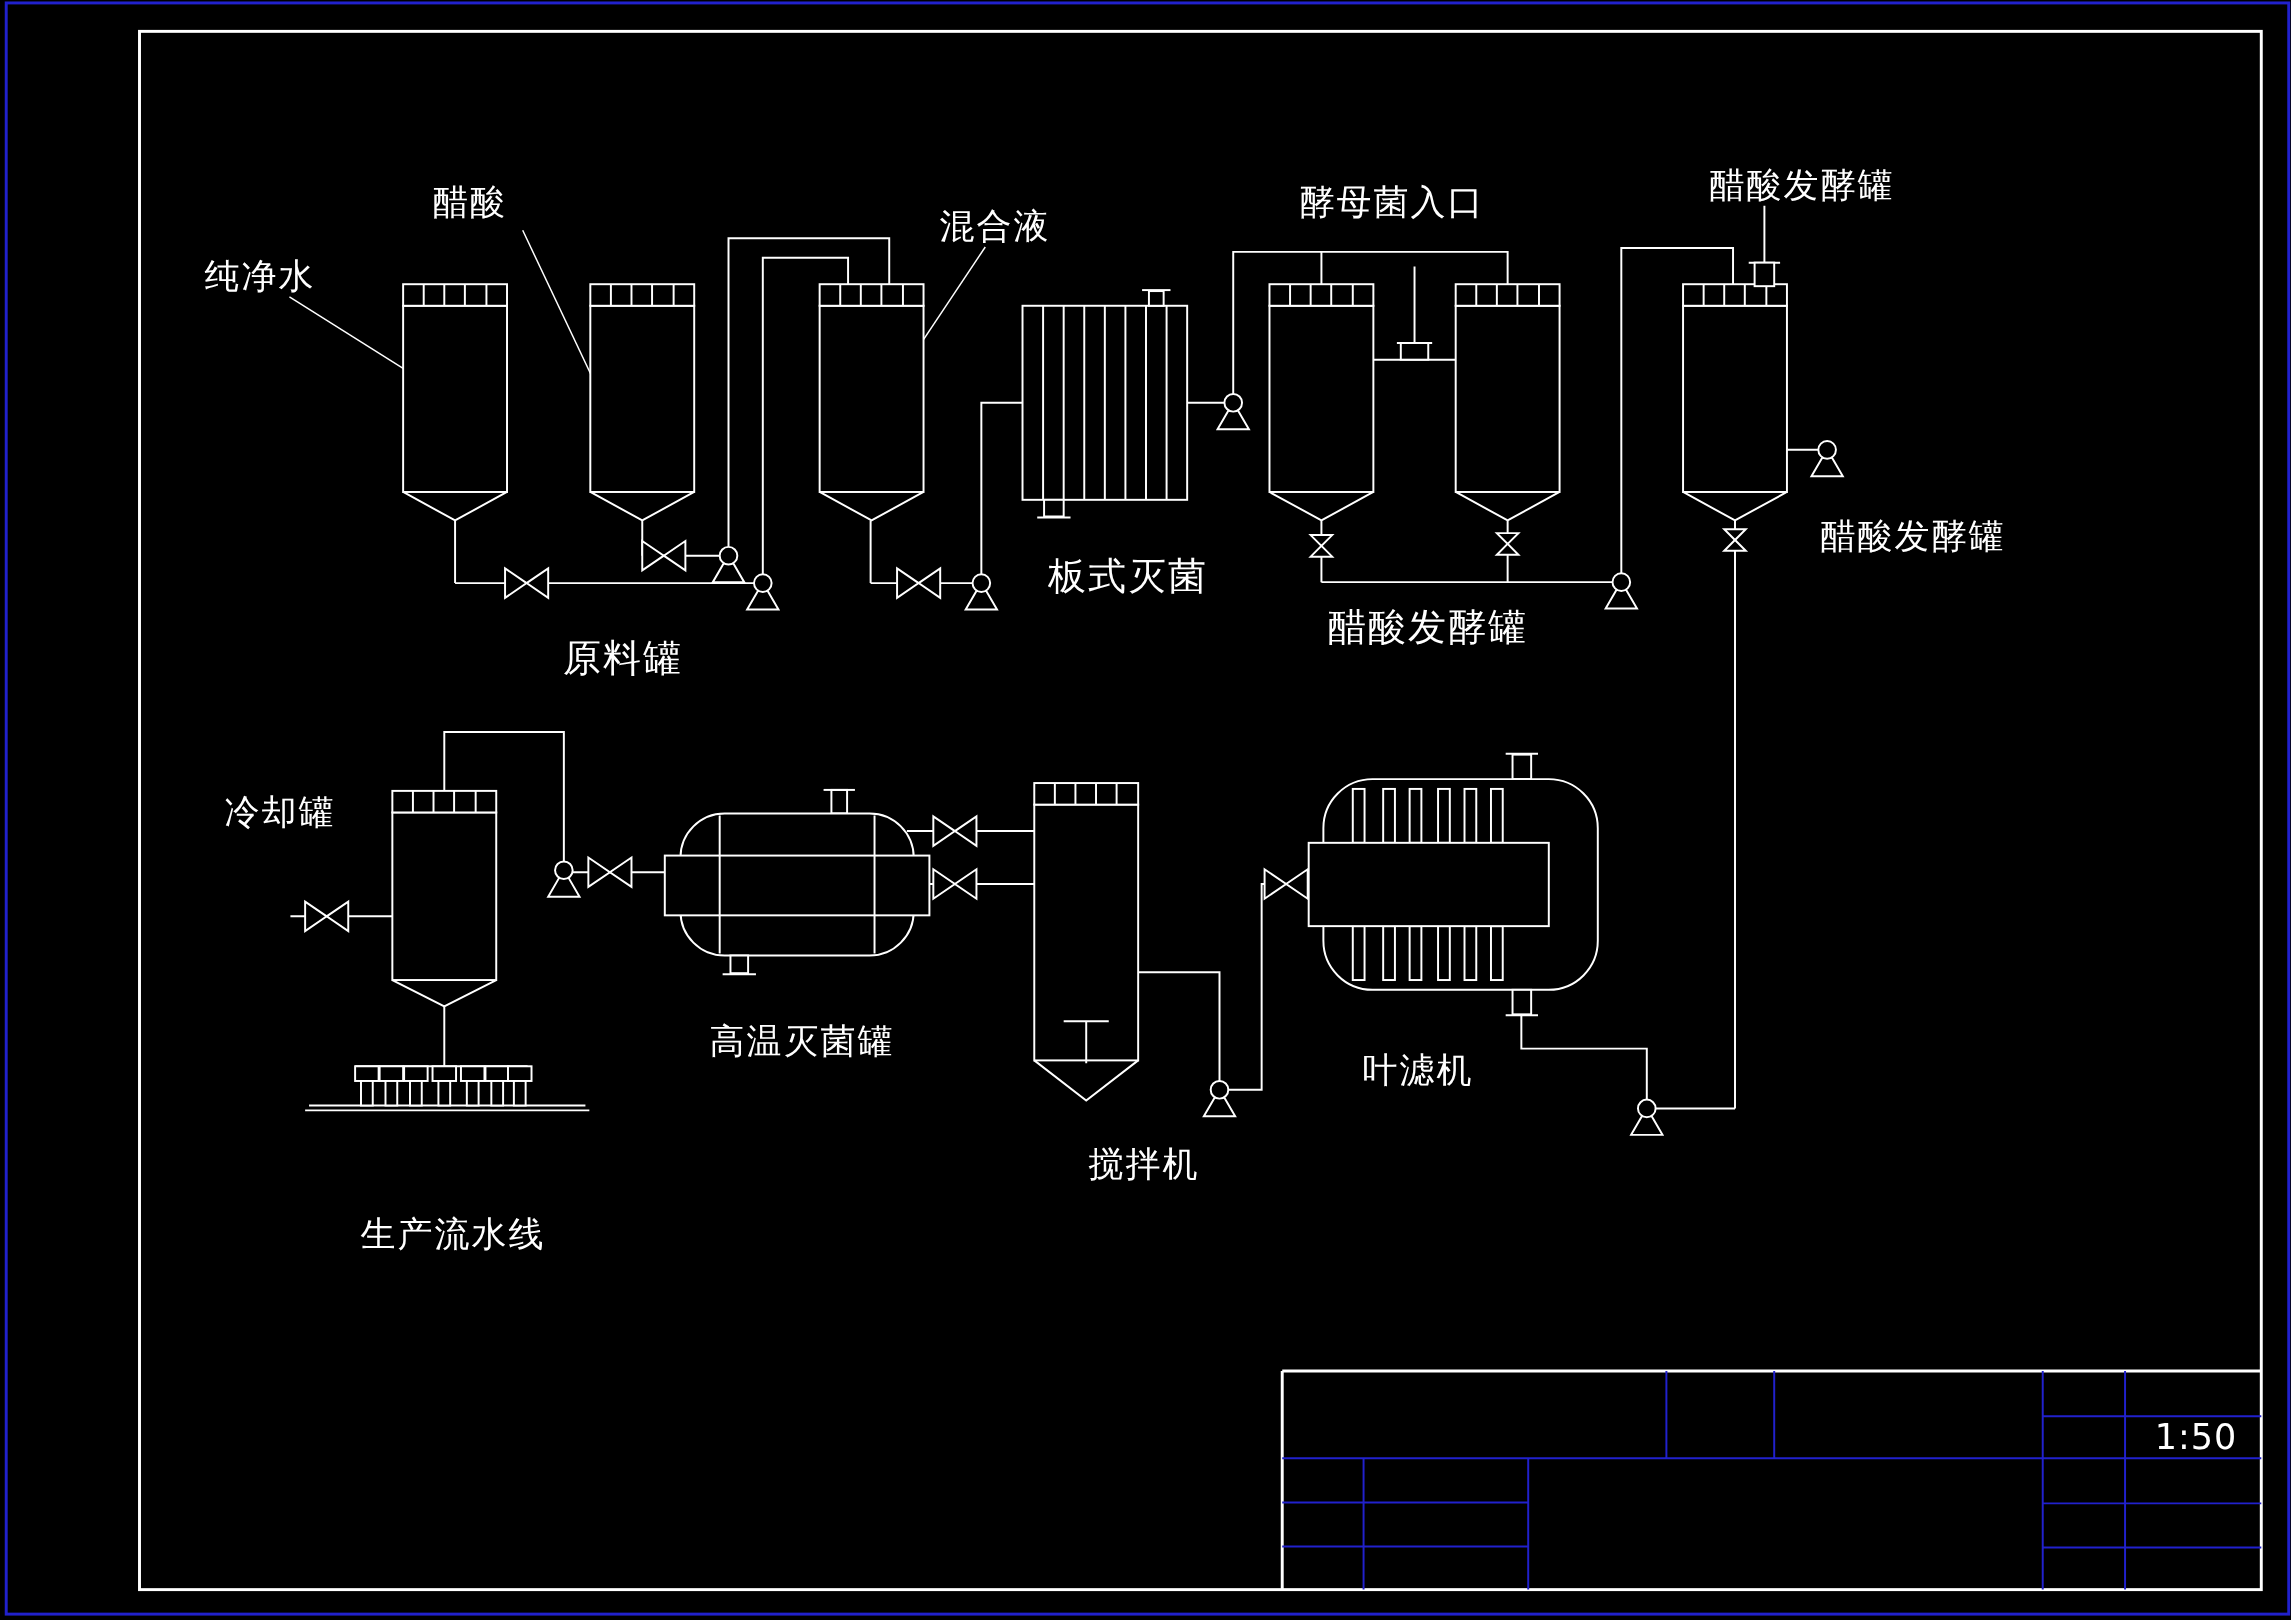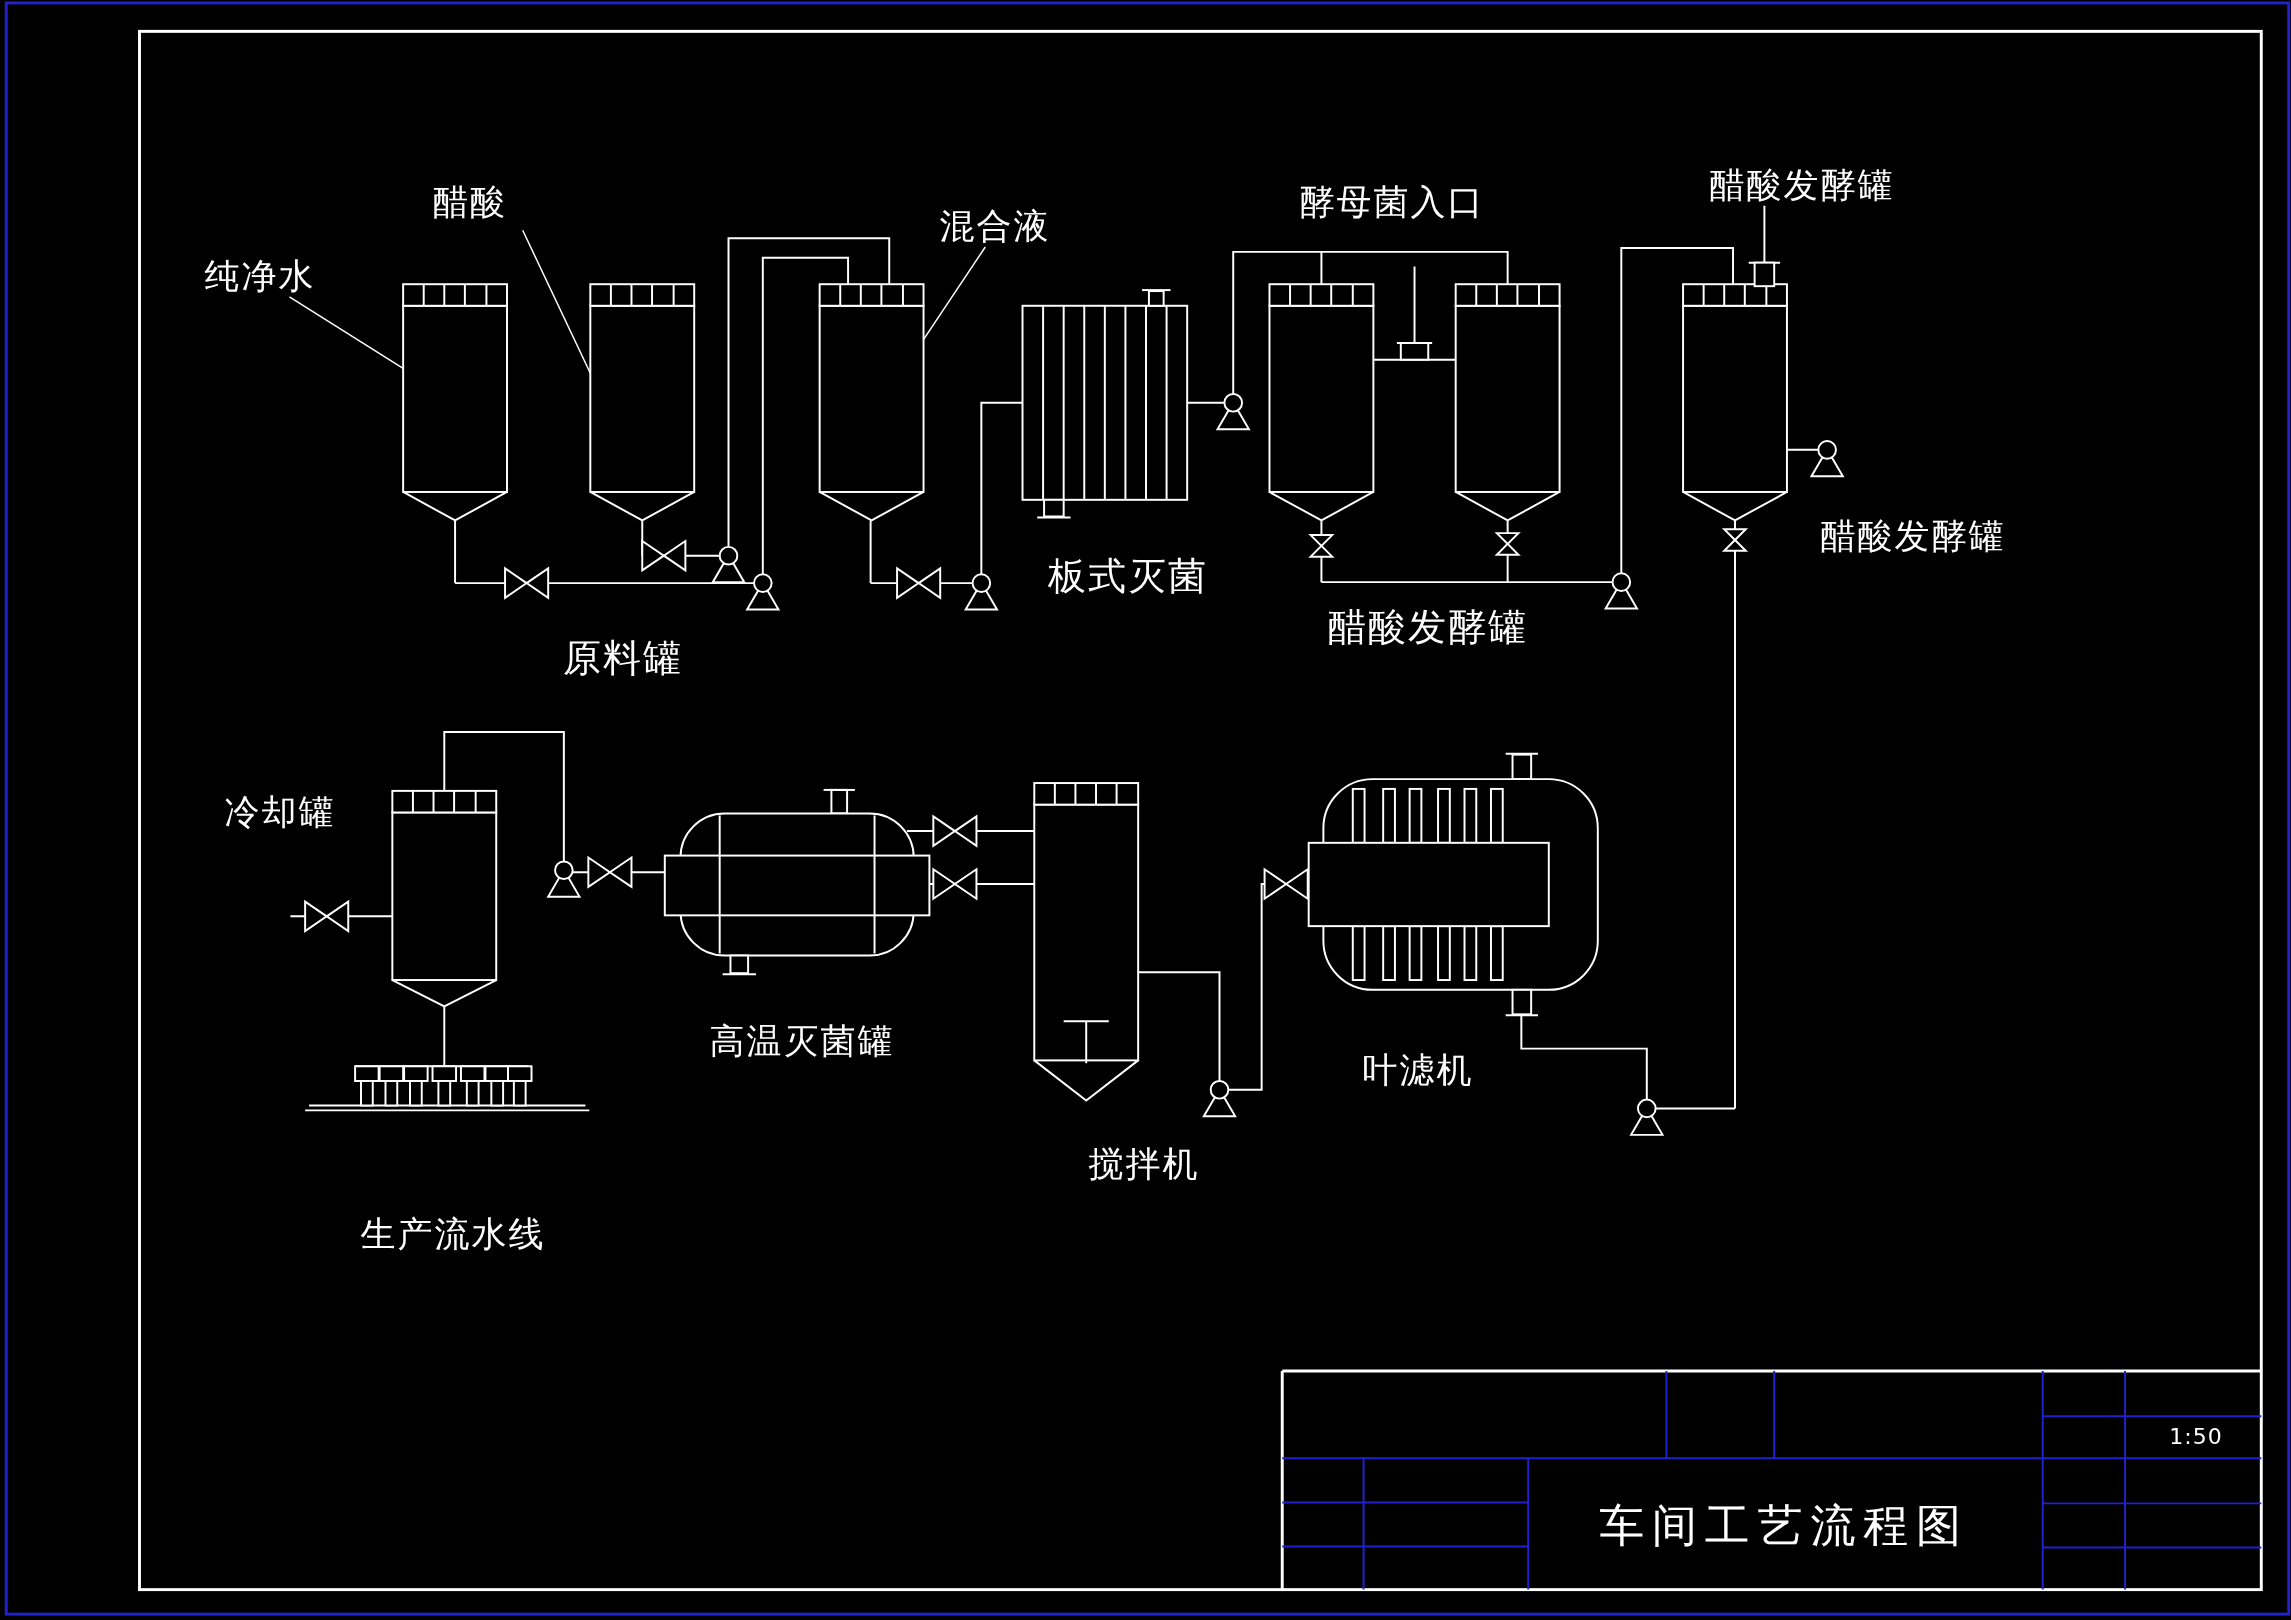--- a/index.html
+++ b/index.html
@@ -4,21 +4,21 @@
 <style>
   html,body{margin:0;padding:0;background:#000;}
   #sheet{position:relative;width:2292px;height:1620px;background:#000;overflow:hidden;
          font-family:"DejaVu Sans","Liberation Sans",sans-serif;}
   #linework{position:absolute;left:0;top:0;}
   .lbl{position:absolute;color:#fff;white-space:nowrap;transform:translate(-50%,-50%);
        letter-spacing:2px;line-height:1;}
   .s36{font-size:35px;}
   .s30{font-size:38px;}
   .s46{font-size:45px;letter-spacing:7.8px;}
-  .s28{font-size:22px;letter-spacing:1px;}
+  .s28{font-size:35px;letter-spacing:1px;}
 </style>
 </head>
 <body>
 
 <div id="sheet">
 
 <svg id="linework" width="2292" height="1620" viewBox="0 0 2338 1653">
   <defs>
     <g id="pump" stroke="#fff" stroke-width="2" fill="#000">
       <polygon points="-16,27 16,27 5,8 -5,8"></polygon>
@@ -231,16 +231,15 @@
   <div class="lbl s36" style="left:1802px;top:185px">醋酸发酵罐</div>
   <div class="lbl s36" style="left:1913px;top:536px">醋酸发酵罐</div>
   <div class="lbl s30" style="left:1428px;top:627px">醋酸发酵罐</div>
   <div class="lbl s30" style="left:623px;top:658px">原料罐</div>
   <div class="lbl s30" style="left:1128px;top:576px">板式灭菌</div>
   <div class="lbl s36" style="left:280px;top:812px">冷却罐</div>
   <div class="lbl s36" style="left:802px;top:1041px">高温灭菌罐</div>
   <div class="lbl s36" style="left:1144px;top:1164px">搅拌机</div>
   <div class="lbl s36" style="left:1418px;top:1070px">叶滤机</div>
   <div class="lbl s36" style="left:453px;top:1234px">生产流水线</div>
-  <div class="lbl s46" style="left:1784px;top:1525px">车间工艺流程图</div>
   <div class="lbl s28" style="left:2196px;top:1437px">1:50</div>
 </div>
 
 
 </body></html>

